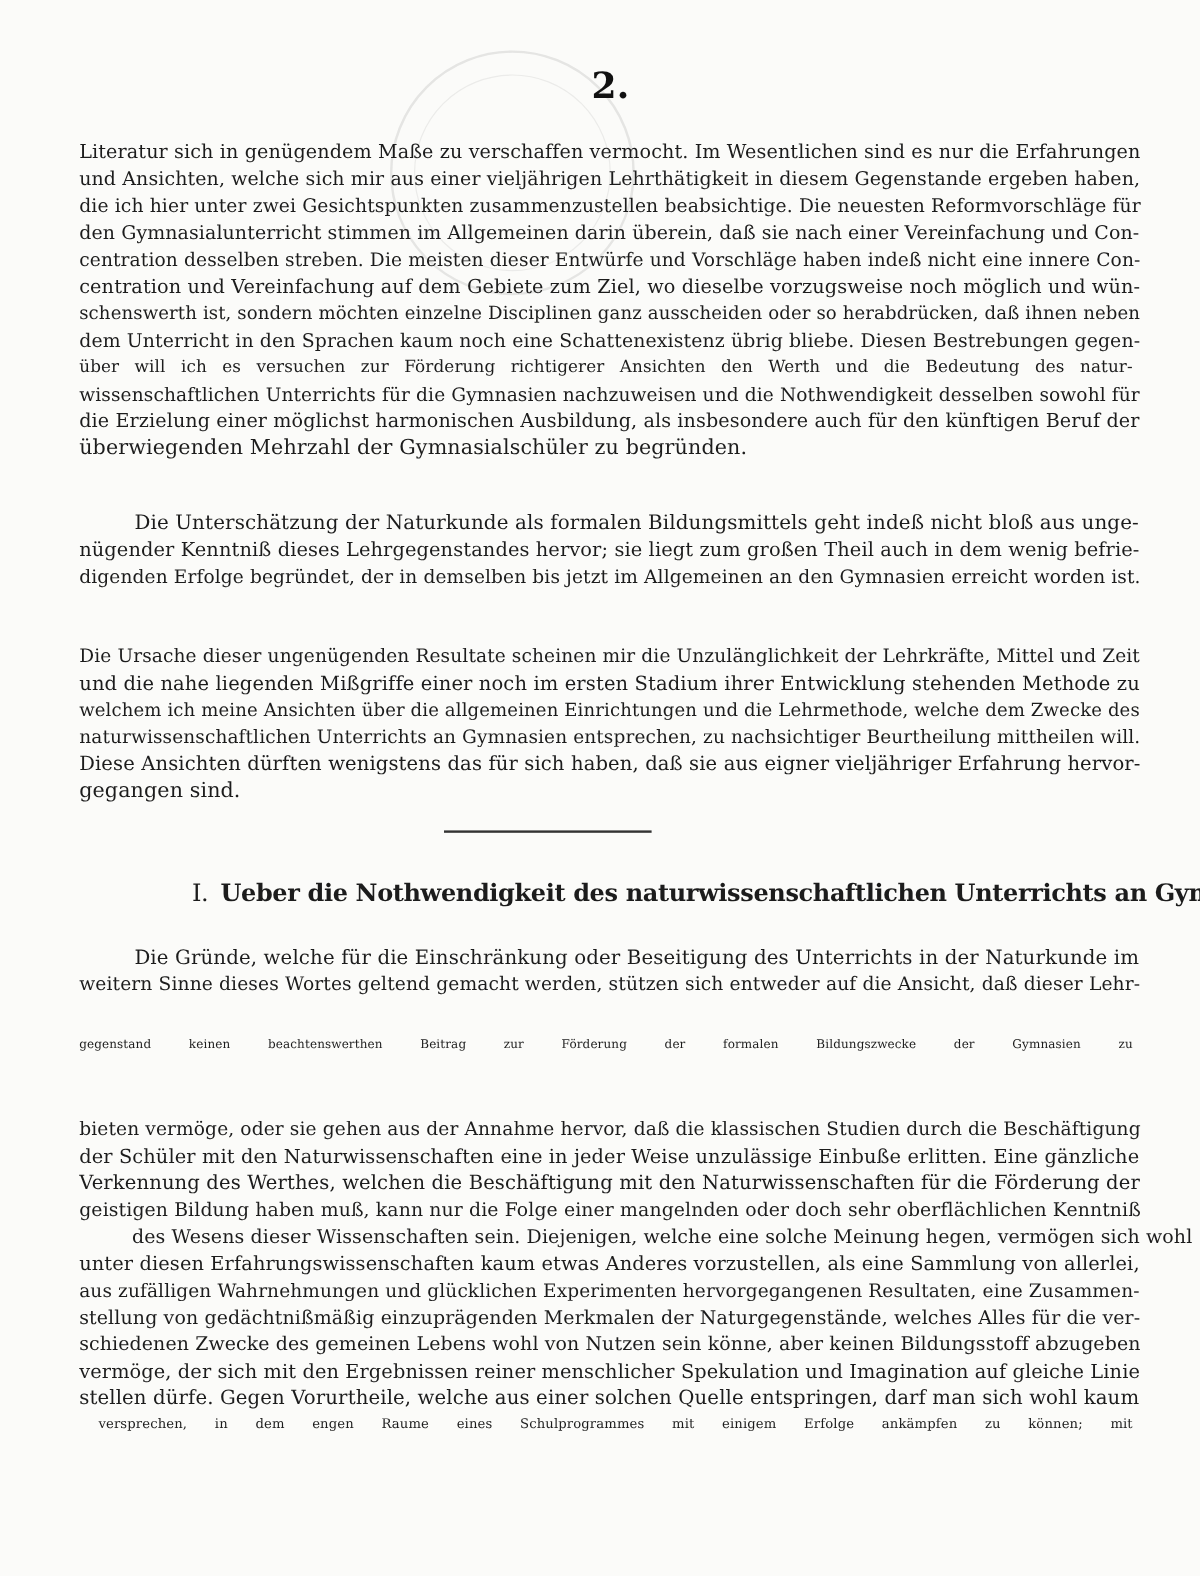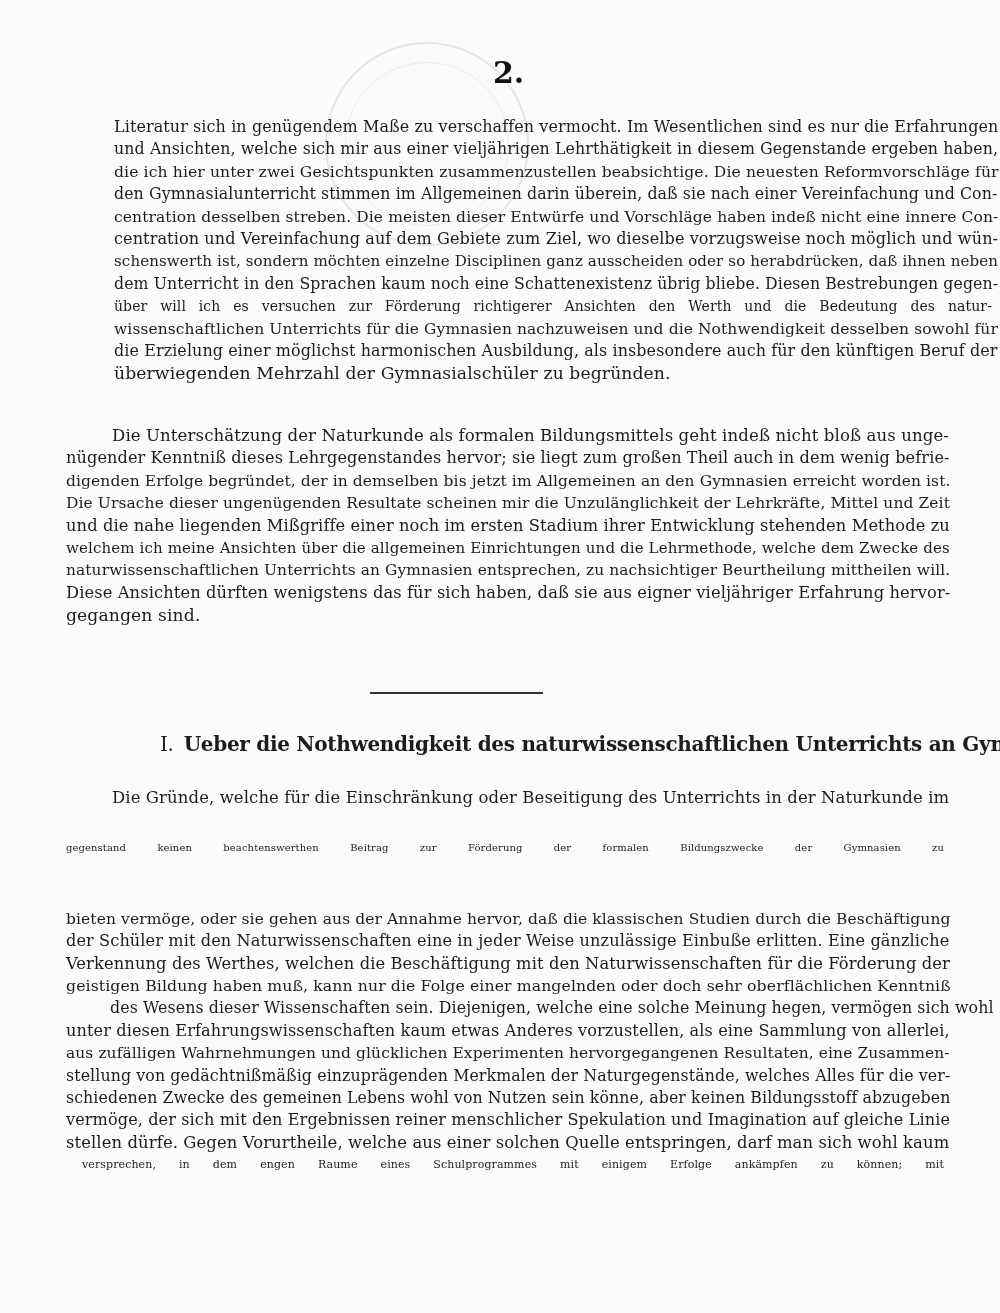--- a/index.html
+++ b/index.html
@@ -28,21 +28,21 @@
     position: absolute; left: 66px; width: 878px;
     font-size: 17.2px; letter-spacing: 0.1px;
   }
   .line {
     height: 22.4px; line-height: 22.4px;
     white-space: nowrap;
     text-align: justify; text-align-last: justify;
   }
   .line.last { text-align-last: left; }
   .line.indent { padding-left: 46px; }
-  #para1 { top: 116px; margin-left: 48px; }
+  #para1 { top: 116px; }
   #para2 { top: 425px; }
   #para3 { top: 787px; }
   .rule {
     position: absolute; left: 370px; top: 692px; width: 173px; height: 0;
     border-top: 2px solid #333;
   }
   .heading {
     position: absolute; left: 160px; top: 732px;
     font-size: 20px; font-weight: bold;
     font-family: "DejaVu Serif", serif;
@@ -70,36 +70,37 @@
     <div class="line" style="font-size: 14px;">über will ich es versuchen zur Förderung richtigerer Ansichten den Werth und die Bedeutung des natur-</div>
     <div class="line" style="font-size: 15.4838px;">wissenschaftlichen Unterrichts für die Gymnasien nachzuweisen und die Nothwendigkeit desselben sowohl für</div>
     <div class="line" style="font-size: 15.9571px;">die Erzielung einer möglichst harmonischen Ausbildung, als insbesondere auch für den künftigen Beruf der</div>
     <div class="line last">überwiegenden Mehrzahl der Gymnasialschüler zu begründen.</div>
   </div>
 
   <div class="text-block" id="para2">
     <div class="line indent" style="font-size: 16.5779px;">Die Unterschätzung der Naturkunde als formalen Bildungsmittels geht indeß nicht bloß aus unge-</div>
     <div class="line" style="font-size: 16.1408px;">nügender Kenntniß dieses Lehrgegenstandes hervor; sie liegt zum großen Theil auch in dem wenig befrie-</div>
     <div class="line" style="font-size: 15.4921px;">digenden Erfolge begründet, der in demselben bis jetzt im Allgemeinen an den Gymnasien erreicht worden ist.</div>
-    <div class="line" style="font-size: 15.4861px;">Die Ursache dieser ungenügenden Resultate scheinen mir die Unzulänglichkeit der Lehrkräfte, Mittel und Zeit</div>
+    <div class="line" style="font-size: 15.4861px; margin-top: 44px;">Die Ursache dieser ungenügenden Resultate scheinen mir die Unzulänglichkeit der Lehrkräfte, Mittel und Zeit</div>
     <div class="line" style="font-size: 16.2656px;">und die nahe liegenden Mißgriffe einer noch im ersten Stadium ihrer Entwicklung stehenden Methode zu</div>
     <div class="line" style="font-size: 15.0777px;">welchem ich meine Ansichten über die allgemeinen Einrichtungen und die Lehrmethode, welche dem Zwecke des</div>
     <div class="line" style="font-size: 15.4356px;">naturwissenschaftlichen Unterrichts an Gymnasien entsprechen, zu nachsichtiger Beurtheilung mittheilen will.</div>
     <div class="line" style="font-size: 16.3006px;">Diese Ansichten dürften wenigstens das für sich haben, daß sie aus eigner vieljähriger Erfahrung hervor-</div>
     <div class="line last">gegangen sind.</div>
   </div>
 
   <div class="rule"></div>
 
   <div class="heading">
     <span class="num">I.</span><span>Ueber die Nothwendigkeit des naturwissenschaftlichen Unterrichts an Gymnasien.</span>
   </div>
 
   <div class="text-block" id="para3">
     <div class="line indent" style="font-size: 16.4801px;">Die Gründe, welche für die Einschränkung oder Beseitigung des Unterrichts in der Naturkunde im</div>
+    <div class="line" style="font-size: 15.5613px;">weitern Sinne dieses Wortes geltend gemacht werden, stützen sich entweder auf die Ansicht, daß dieser Lehr-</div>
     <div class="line" style="font-size: 10px; margin-top: 28px;">gegenstand keinen beachtenswerthen Beitrag zur Förderung der formalen Bildungszwecke der Gymnasien zu</div>
     <div class="line" style="font-size: 15.5051px; margin-top: 48px;">bieten vermöge, oder sie gehen aus der Annahme hervor, daß die klassischen Studien durch die Beschäftigung</div>
     <div class="line" style="font-size: 16.1484px;">der Schüler mit den Naturwissenschaften eine in jeder Weise unzulässige Einbuße erlitten. Eine gänzliche</div>
     <div class="line" style="font-size: 16.3014px;">Verkennung des Werthes, welchen die Beschäftigung mit den Naturwissenschaften für die Förderung der</div>
     <div class="line" style="font-size: 15.6913px;">geistigen Bildung haben muß, kann nur die Folge einer mangelnden oder doch sehr oberflächlichen Kenntniß</div>
     <div class="line" style="font-size: 15.8133px; margin-left: 44px;">des Wesens dieser Wissenschaften sein. Diejenigen, welche eine solche Meinung hegen, vermögen sich wohl</div>
     <div class="line" style="font-size: 16.1378px;">unter diesen Erfahrungswissenschaften kaum etwas Anderes vorzustellen, als eine Sammlung von allerlei,</div>
     <div class="line" style="font-size: 15.4498px;">aus zufälligen Wahrnehmungen und glücklichen Experimenten hervorgegangenen Resultaten, eine Zusammen-</div>
     <div class="line" style="font-size: 15.8px;">stellung von gedächtnißmäßig einzuprägenden Merkmalen der Naturgegenstände, welches Alles für die ver-</div>
     <div class="line" style="font-size: 15.7723px;">schiedenen Zwecke des gemeinen Lebens wohl von Nutzen sein könne, aber keinen Bildungsstoff abzugeben</div>

